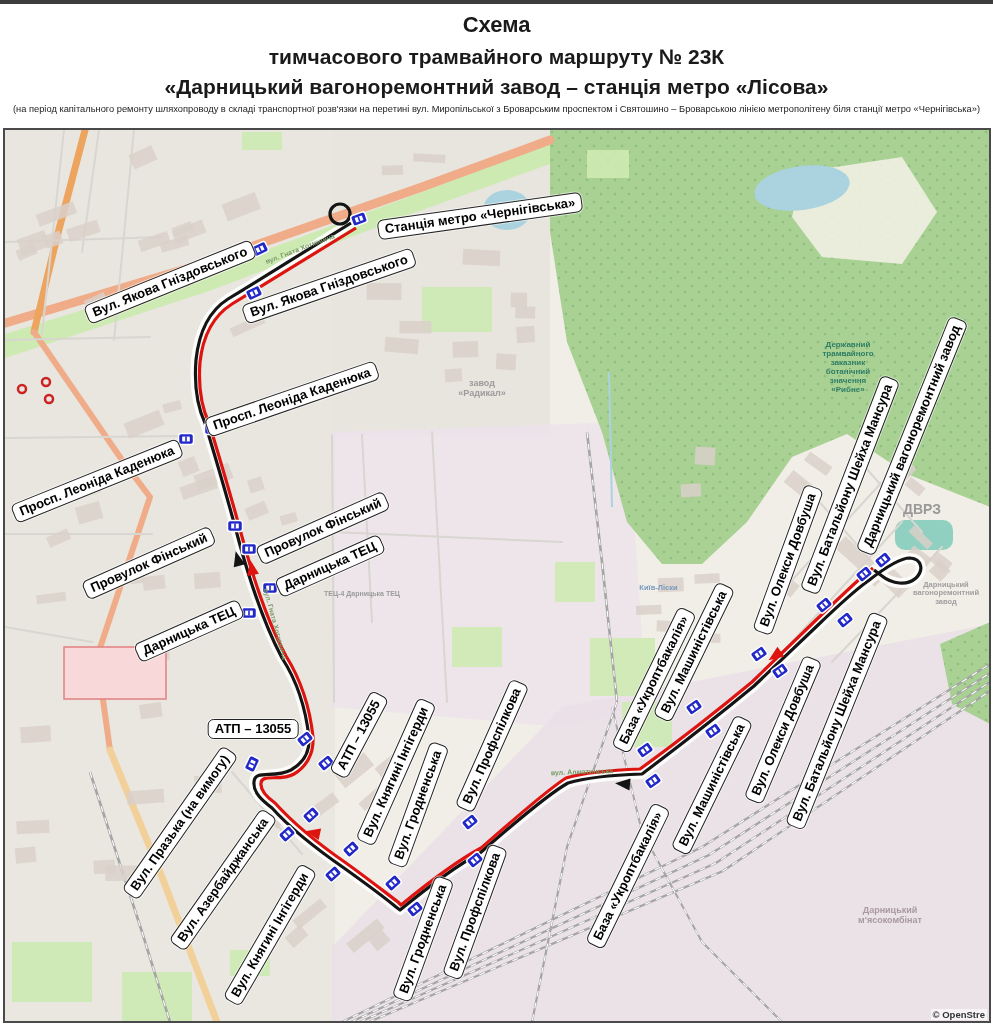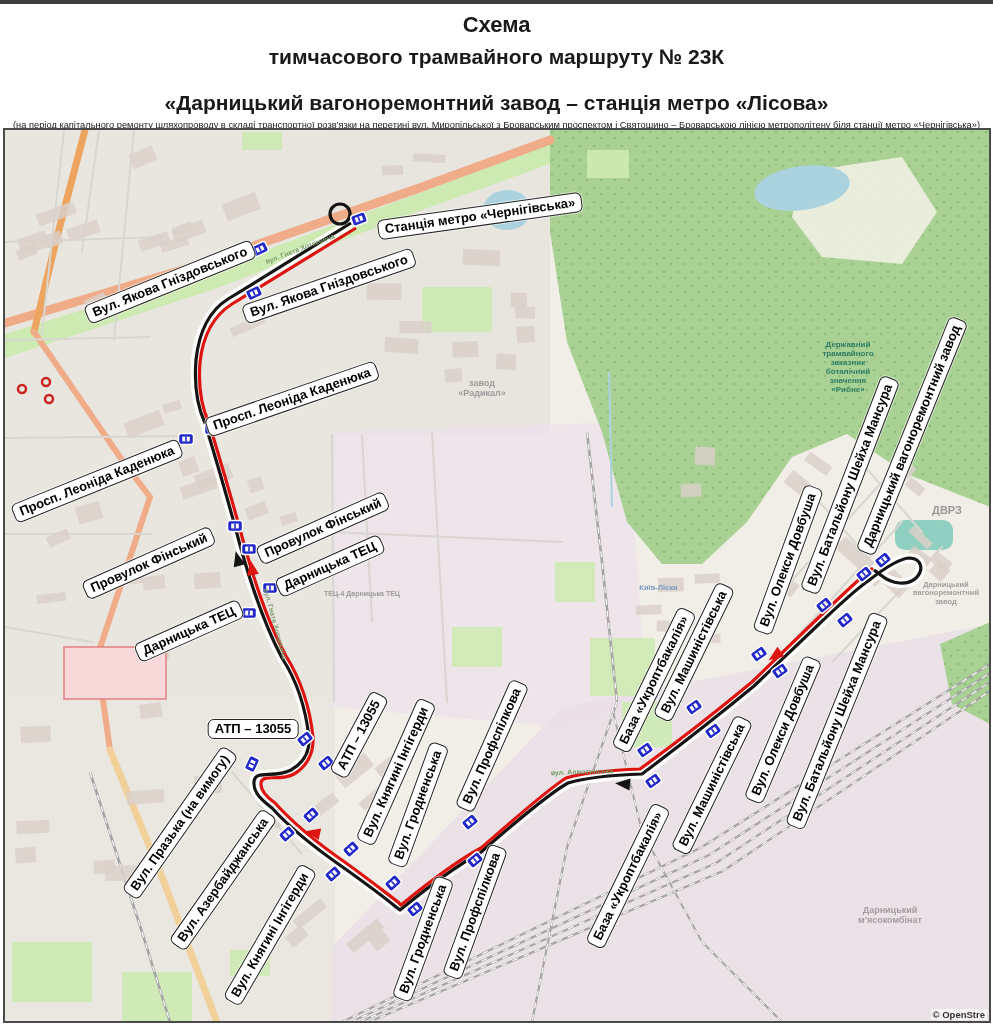--- a/index.html
+++ b/index.html
@@ -2,21 +2,21 @@
 <html><head>
 <meta charset="utf-8">
 <style>
   html,body{margin:0;padding:0;background:#ffffff;}
   .page{position:relative;width:993px;height:1024px;background:#ffffff;overflow:hidden;
         font-family:"Liberation Sans",sans-serif;}
   .top-bar{position:absolute;left:0;top:0;width:993px;height:4px;background:#3c3c3c;}
   .header{position:absolute;left:0;top:4px;width:993px;height:139px;text-align:center;color:#1a1a1a;}
   .h-line1{margin-top:8px;font-size:22px;font-weight:bold;}
   .h-line2{margin-top:7px;font-size:21px;font-weight:bold;}
-  .h-line3{margin-top:22px;font-size:21px;font-weight:bold;}
+  .h-line3{margin-top:6px;font-size:21px;font-weight:bold;}
   .h-note{margin-top:5px;font-size:9.3px;color:#222;white-space:nowrap;}
   .map-frame{position:absolute;left:3px;top:128px;width:984px;height:891px;
              border:2px solid #4a4a4a;background:#f1eee7;overflow:hidden;}
   .map-frame svg{position:absolute;left:0;top:0;}
   #labels-layer{position:absolute;left:0;top:0;width:100%;height:100%;pointer-events:none;}
   .stop-label{position:absolute;white-space:nowrap;background:#ffffff;border:1.4px solid #222222;
               border-radius:6px;padding:1px 6px 2px 6px;font-size:13px;font-weight:bold;color:#000;
               box-shadow:0 0 0 1px rgba(255,255,255,.55);}
   .map-text{position:absolute;white-space:nowrap;text-align:center;line-height:1.12;font-weight:bold;}
   .attribution{position:absolute;right:2px;bottom:1px;font-size:9.5px;font-weight:bold;color:#333;
@@ -354,21 +354,21 @@
           <div>«Радикал»</div>
         </div>
         <div class="map-text" style="left: 843px; top: 202px; font-size: 8px; color: rgb(46, 125, 100); transform: translate(-50%, -50%) rotate(0deg); margin-top: 36px;">
           <div>Державний</div>
           <div>трамвайного</div>
           <div>заказник</div>
           <div>ботанічний</div>
           <div>значення</div>
           <div>«Рибне»</div>
         </div>
-        <div class="map-text" style="left: 917px; top: 380px; font-size: 11px; color: rgb(153, 153, 153); transform: translate(-50%, -50%) rotate(0deg); margin-left: 25px;">
+        <div class="map-text" style="left: 917px; top: 380px; font-size: 14px; color: rgb(153, 153, 153); transform: translate(-50%, -50%) rotate(0deg);">
           <div>ДВРЗ</div>
         </div>
         <div class="map-text" style="left: 941px; top: 464px; font-size: 7.5px; color: rgb(160, 160, 160); transform: translate(-50%, -50%) rotate(0deg);">
           <div>Дарницький</div>
           <div>вагоноремонтний</div>
           <div>завод</div>
         </div>
         <div class="map-text" style="left: 885px; top: 785px; font-size: 9px; color: rgb(168, 154, 160); transform: translate(-50%, -50%) rotate(0deg);">
           <div>Дарницький</div>
           <div>м'ясокомбінат</div>

